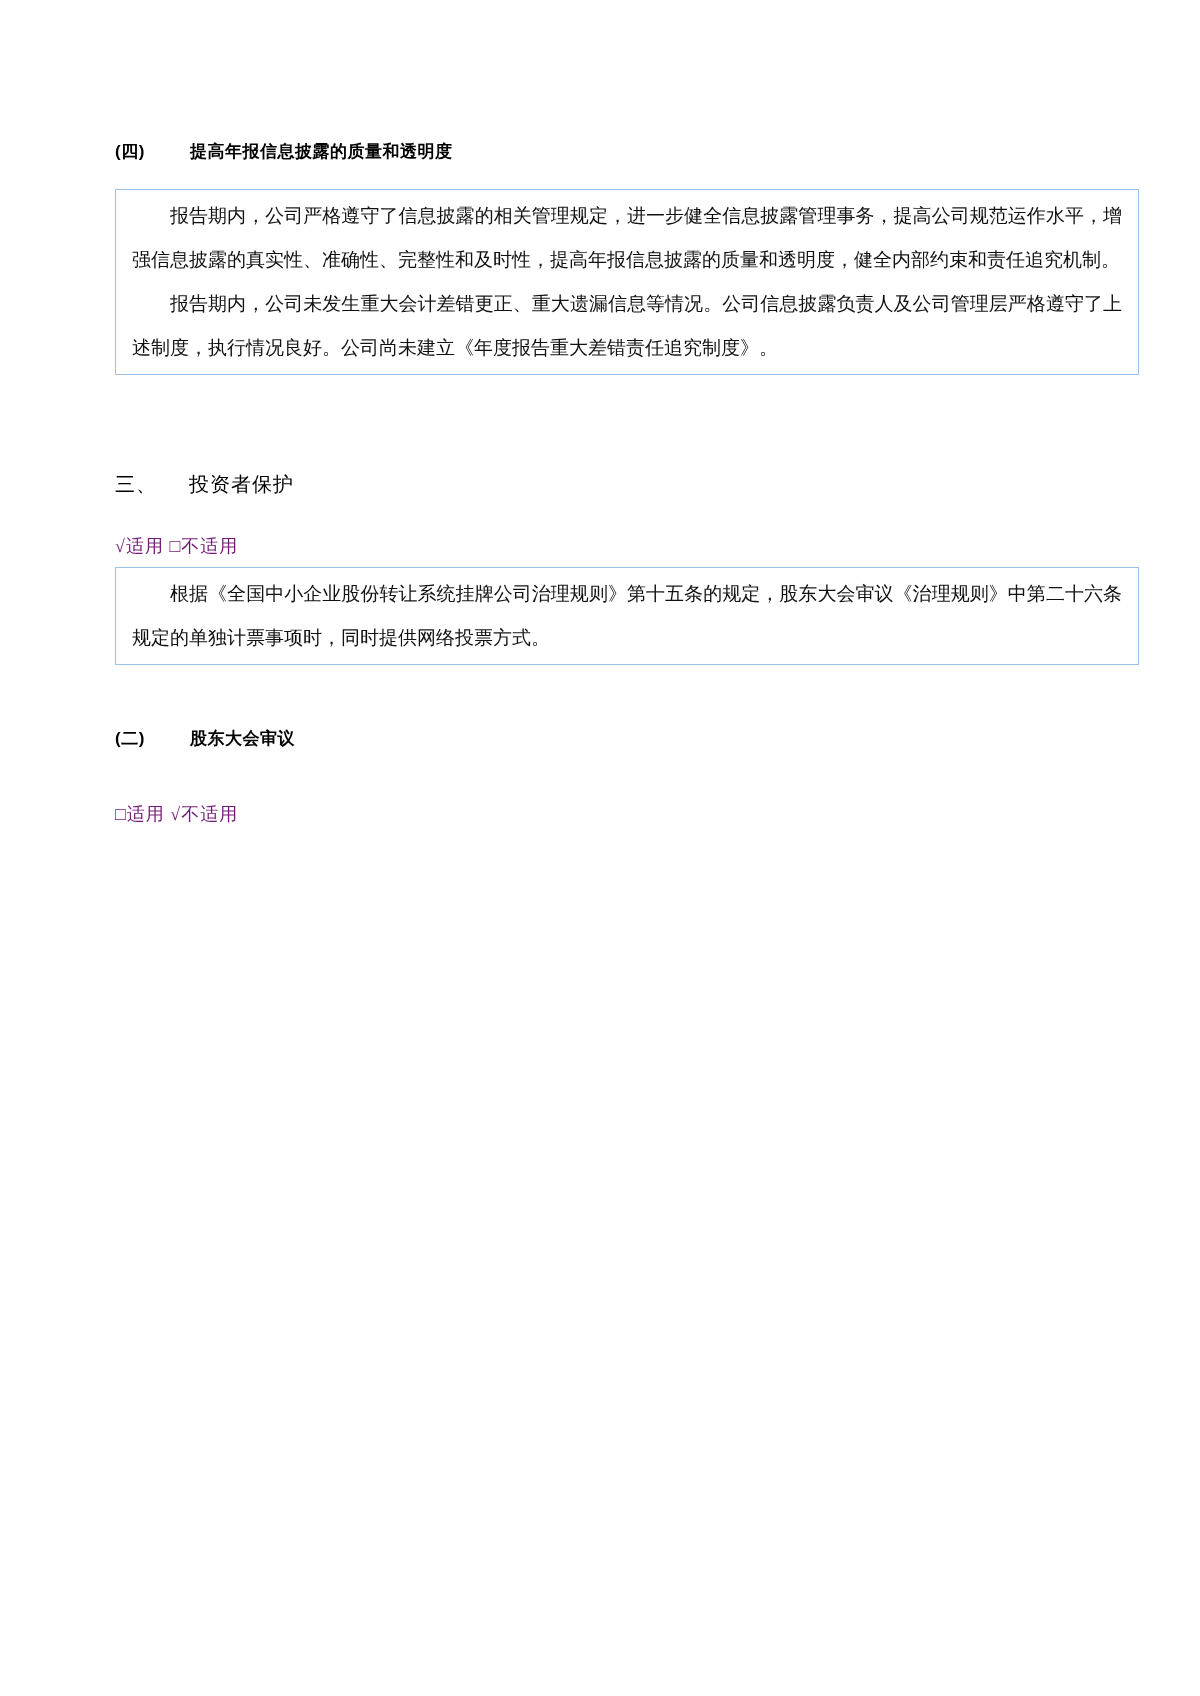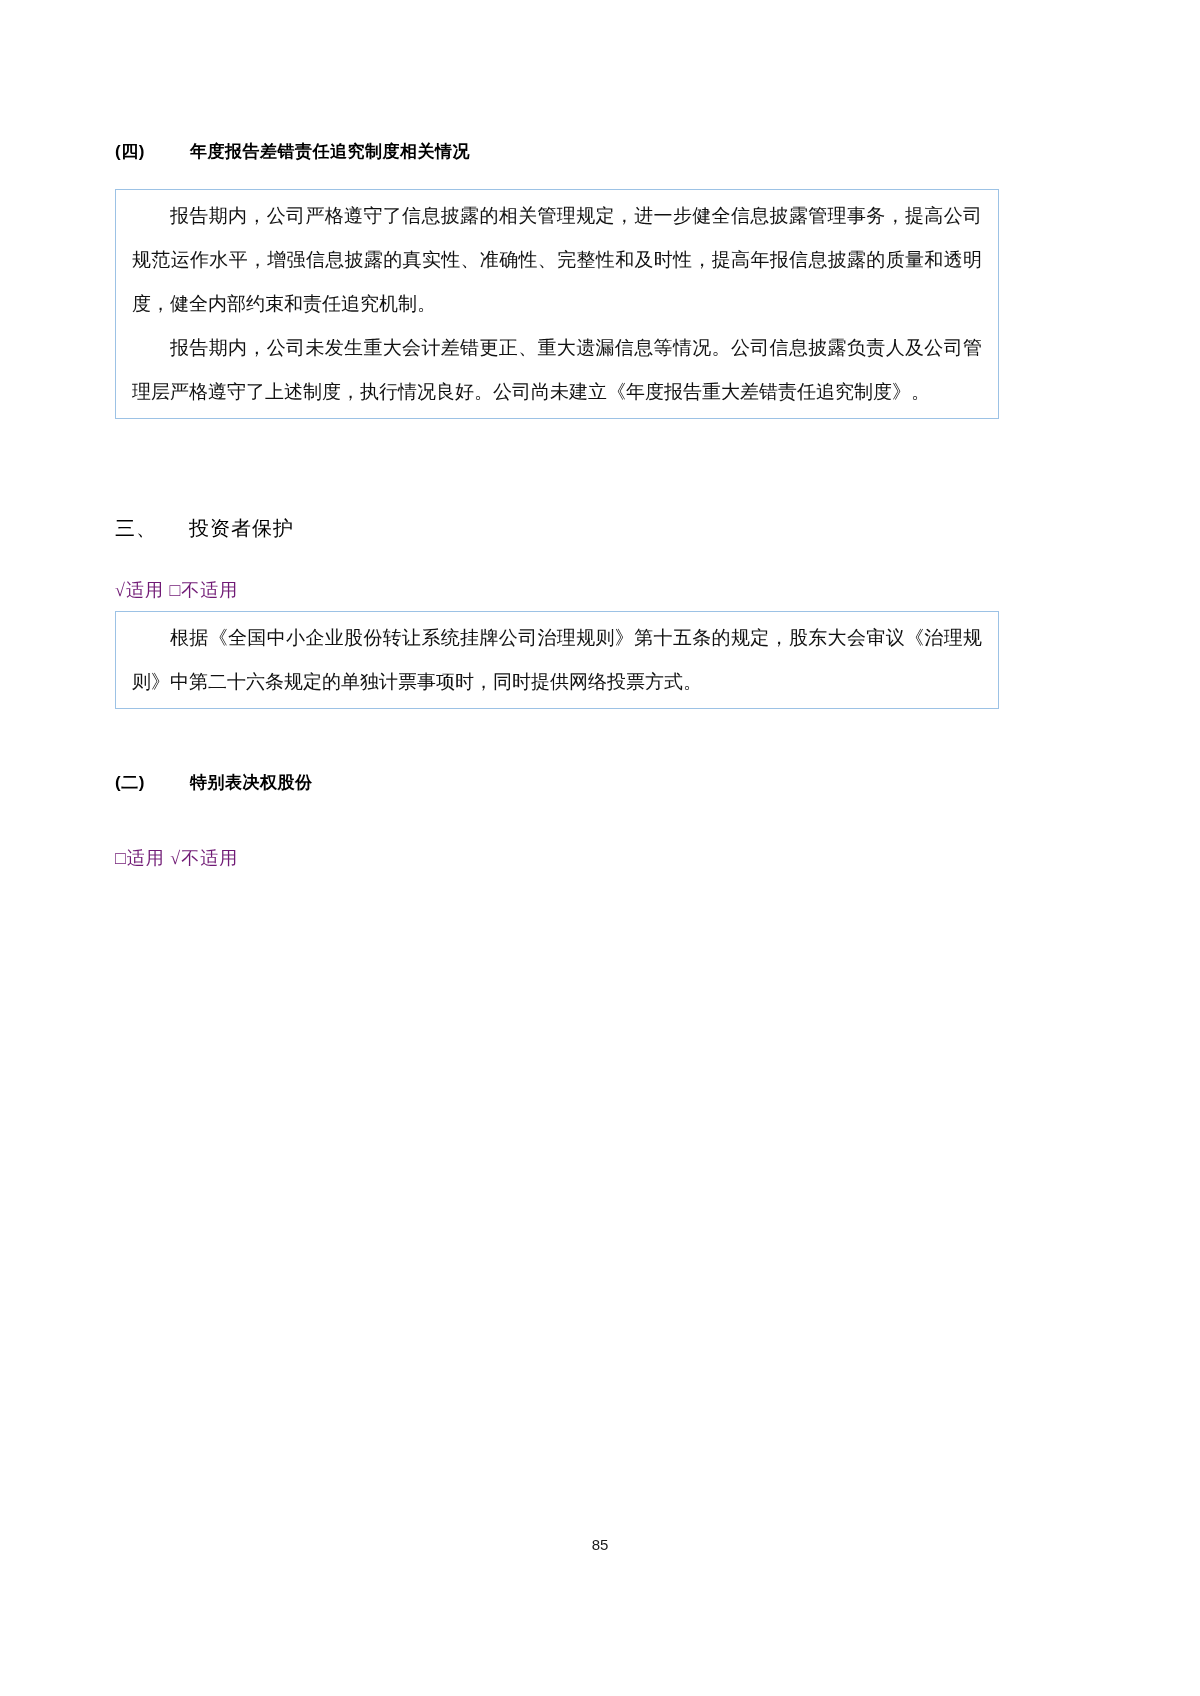--- a/index.html
+++ b/index.html
@@ -35,21 +35,21 @@
     color: #000000;
     letter-spacing: 0.5px;
   }
   .hnum { display: inline-block; min-width: 75px; }
   .h1 .hnum { min-width: 74px; }
   
   .textbox {
     border: 1px solid #9cc2e5;
     background: #ffffff;
     padding: 4px 16px 4px 16px;
-    width: 884px;
+    width: 1024px;
   }
   .textbox p {
     font-size: 19px;
     line-height: 44px;
     text-align: justify;
     text-indent: 2em;
     color: #111111;
   }
   .applicability {
     font-size: 18px;
@@ -74,41 +74,40 @@
     color: #1a1a1a;
   }
 </style>
 </head>
 <body>
 
 <div class="page">
   <div class="content">
 
     <div class="h2">
-      <span class="hnum">(四)</span><span>年度报告差错责任追究制度相关情况</span>
+      <span class="hnum">(四)</span><span>提高年报信息披露的质量和透明度</span>
     </div>
 
     <div class="textbox box1">
       <p>报告期内，公司严格遵守了信息披露的相关管理规定，进一步健全信息披露管理事务，提高公司规范运作水平，增强信息披露的真实性、准确性、完整性和及时性，提高年报信息披露的质量和透明度，健全内部约束和责任追究机制。</p>
       <p>报告期内，公司未发生重大会计差错更正、重大遗漏信息等情况。公司信息披露负责人及公司管理层严格遵守了上述制度，执行情况良好。公司尚未建立《年度报告重大差错责任追究制度》。</p>
     </div>
 
     <div class="h1 chapter">
       <span class="hnum">三、</span><span>投资者保护</span>
     </div>
 
 
     <div class="applicability appl1">√适用  □不适用</div>
 
     <div class="textbox box2">
       <p>根据《全国中小企业股份转让系统挂牌公司治理规则》第十五条的规定，股东大会审议《治理规则》中第二十六条规定的单独计票事项时，同时提供网络投票方式。</p>
     </div>
 
     <div class="h2 sec32">
-      <span class="hnum">(二)</span><span>特别表决权股份</span>
+      <span class="hnum">(二)</span><span>股东大会审议</span>
     </div>
 
     <div class="applicability appl2">□适用  √不适用</div>
 
   </div>
 
-  <div class="footer">85</div>
 </div>
 
 </body></html>

